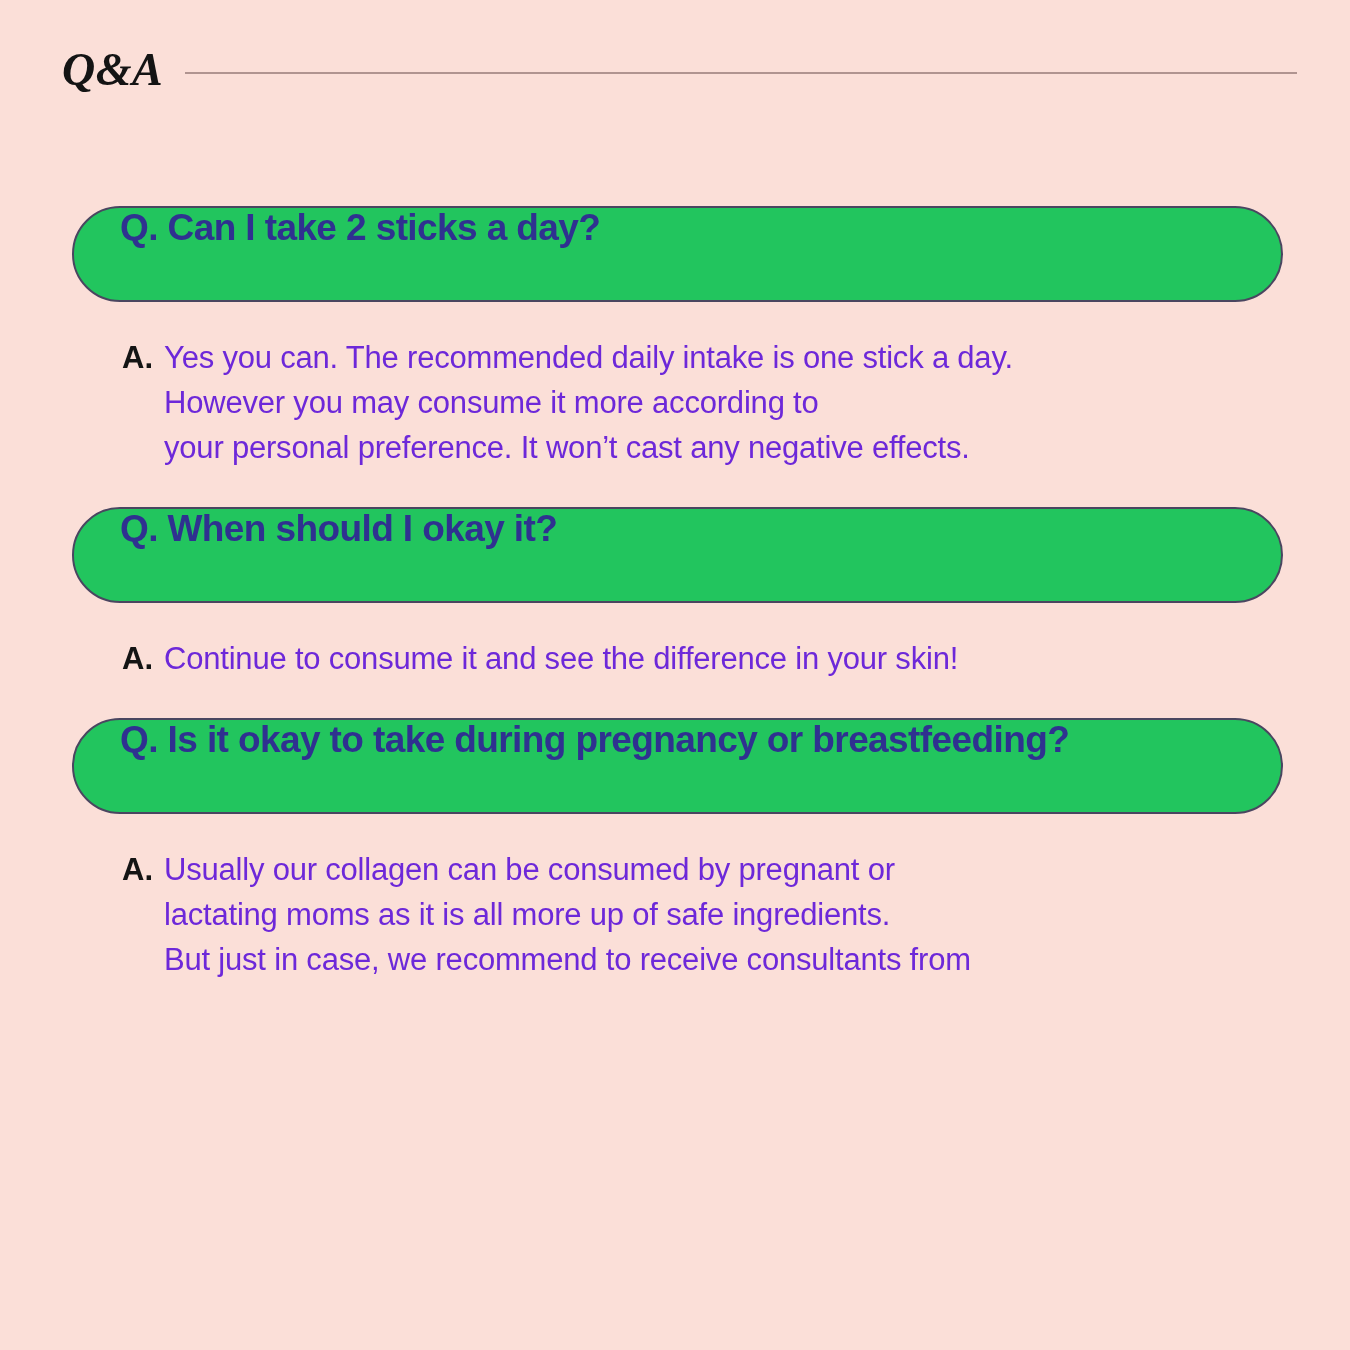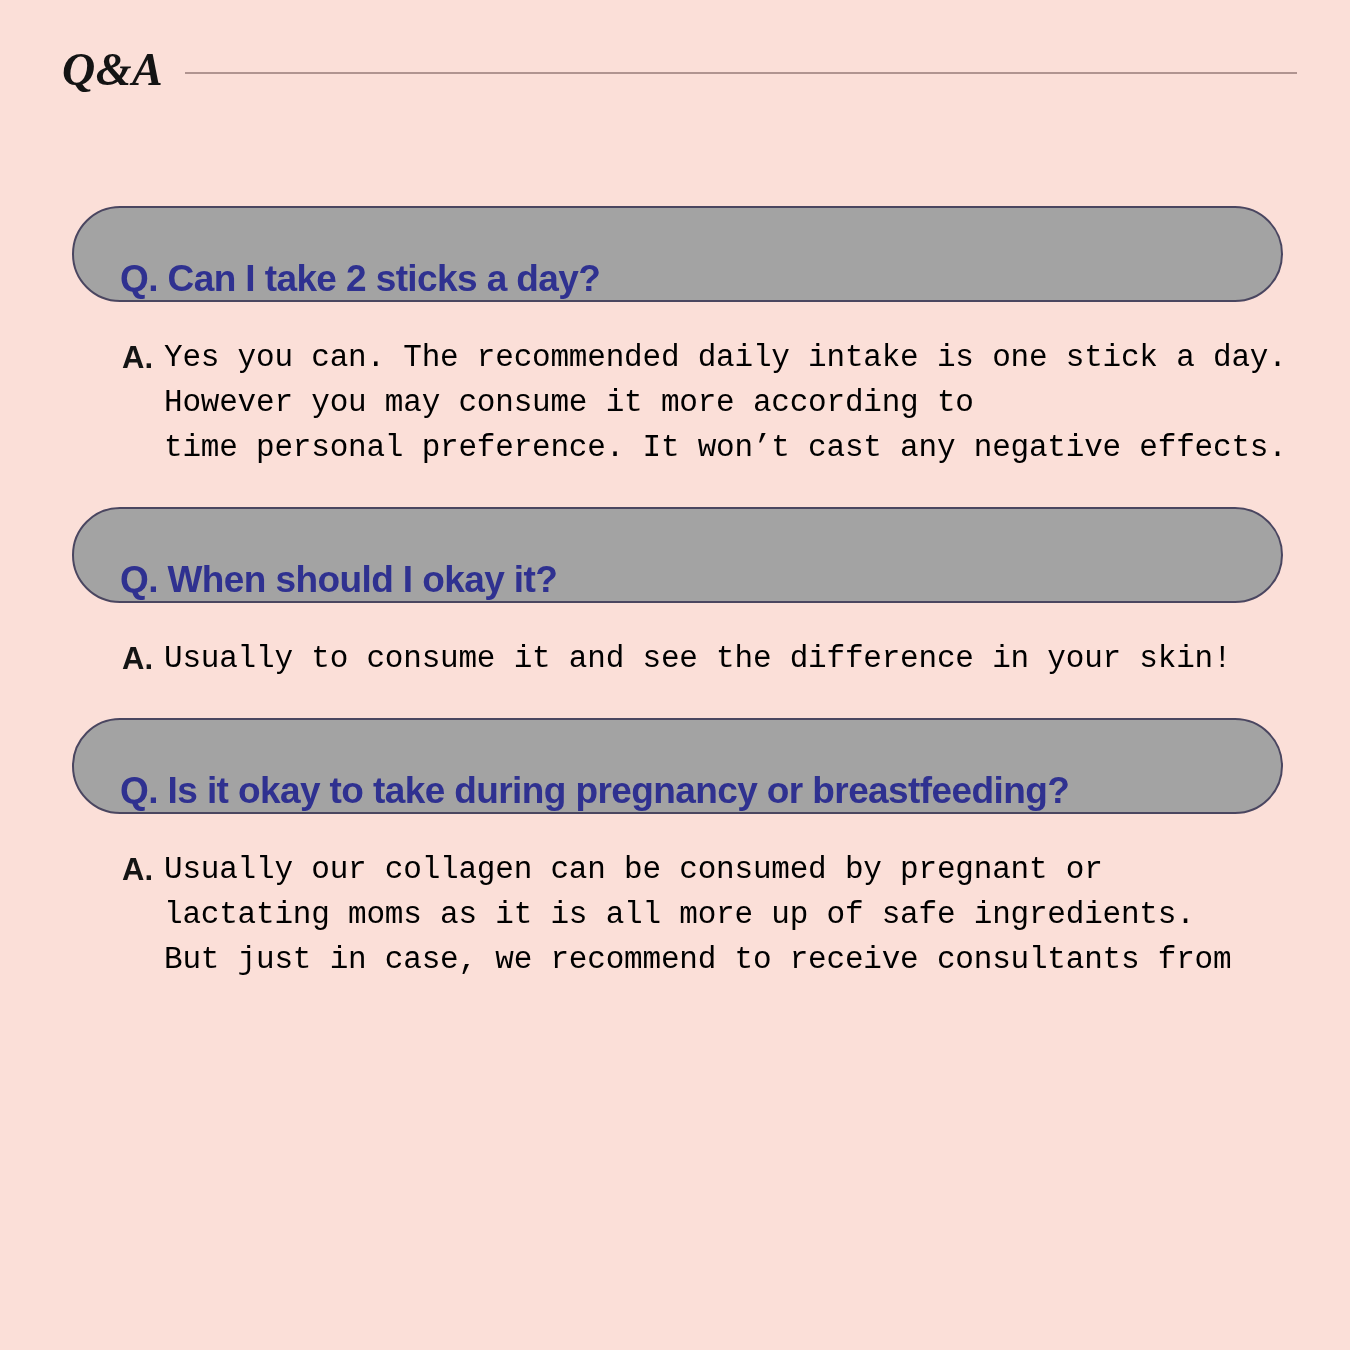--- a/index.html
+++ b/index.html
@@ -64,23 +64,23 @@
     margin-top: 37px;
   }
 
   .question-pill {
     box-sizing: border-box;
     margin-left: 72px;
     margin-right: 67px;
     height: 96px;
     border: 2px solid #4A4660;
     border-radius: 48px;
-    background: #a3a3a3;
+    background: #22c55e;
     display: flex;
-    align-items: flex-end;
+    align-items: flex-start;
     padding-left: 46px;
     padding-right: 40px;
   }
   .question-text {
     font-family: "Liberation Sans", sans-serif;
     font-weight: 700;
     font-size: 37px;
     line-height: 1.1;
     color: #2F3190;
     letter-spacing: -0.6px;
@@ -99,25 +99,25 @@
     font-size: 31px;
     line-height: 45px;
     color: #141414;
     flex: 0 0 auto;
     padding-right: 11px;
   }
   .answer-lines {
     flex: 1 1 auto;
   }
   .answer-line {
-    font-family: Liberation Mono, monospace;
+    font-family: Liberation Sans, sans-serif;
     font-weight: 400;
     font-size: 31px;
     line-height: 45px;
-    color: #000000;
+    color: #6d28d9;
     letter-spacing: -0.2px;
     white-space: nowrap;
   }
 </style>
 </head>
 <body>
 
 <div class="page">
 
   <div class="header">
@@ -129,33 +129,33 @@
 
     <div class="qa-item">
       <div class="question-pill">
         <span class="question-text">Q. Can I take 2 sticks a day?</span>
       </div>
       <div class="answer-block">
         <span class="answer-marker">A.</span>
         <div class="answer-lines">
           <div class="answer-line">Yes you can. The recommended daily intake is one stick a day.</div>
           <div class="answer-line">However you may consume it more according to</div>
-          <div class="answer-line">time personal preference. It won’t cast any negative effects.</div>
+          <div class="answer-line">your personal preference. It won’t cast any negative effects.</div>
         </div>
       </div>
     </div>
 
     <div class="qa-item">
       <div class="question-pill">
         <span class="question-text">Q. When should I okay it?</span>
       </div>
       <div class="answer-block">
         <span class="answer-marker">A.</span>
         <div class="answer-lines">
-          <div class="answer-line">Usually to consume it and see the difference in your skin!</div>
+          <div class="answer-line">Continue to consume it and see the difference in your skin!</div>
         </div>
       </div>
     </div>
 
     <div class="qa-item">
       <div class="question-pill">
         <span class="question-text">Q. Is it okay to take during pregnancy or breastfeeding?</span>
       </div>
       <div class="answer-block">
         <span class="answer-marker">A.</span>

